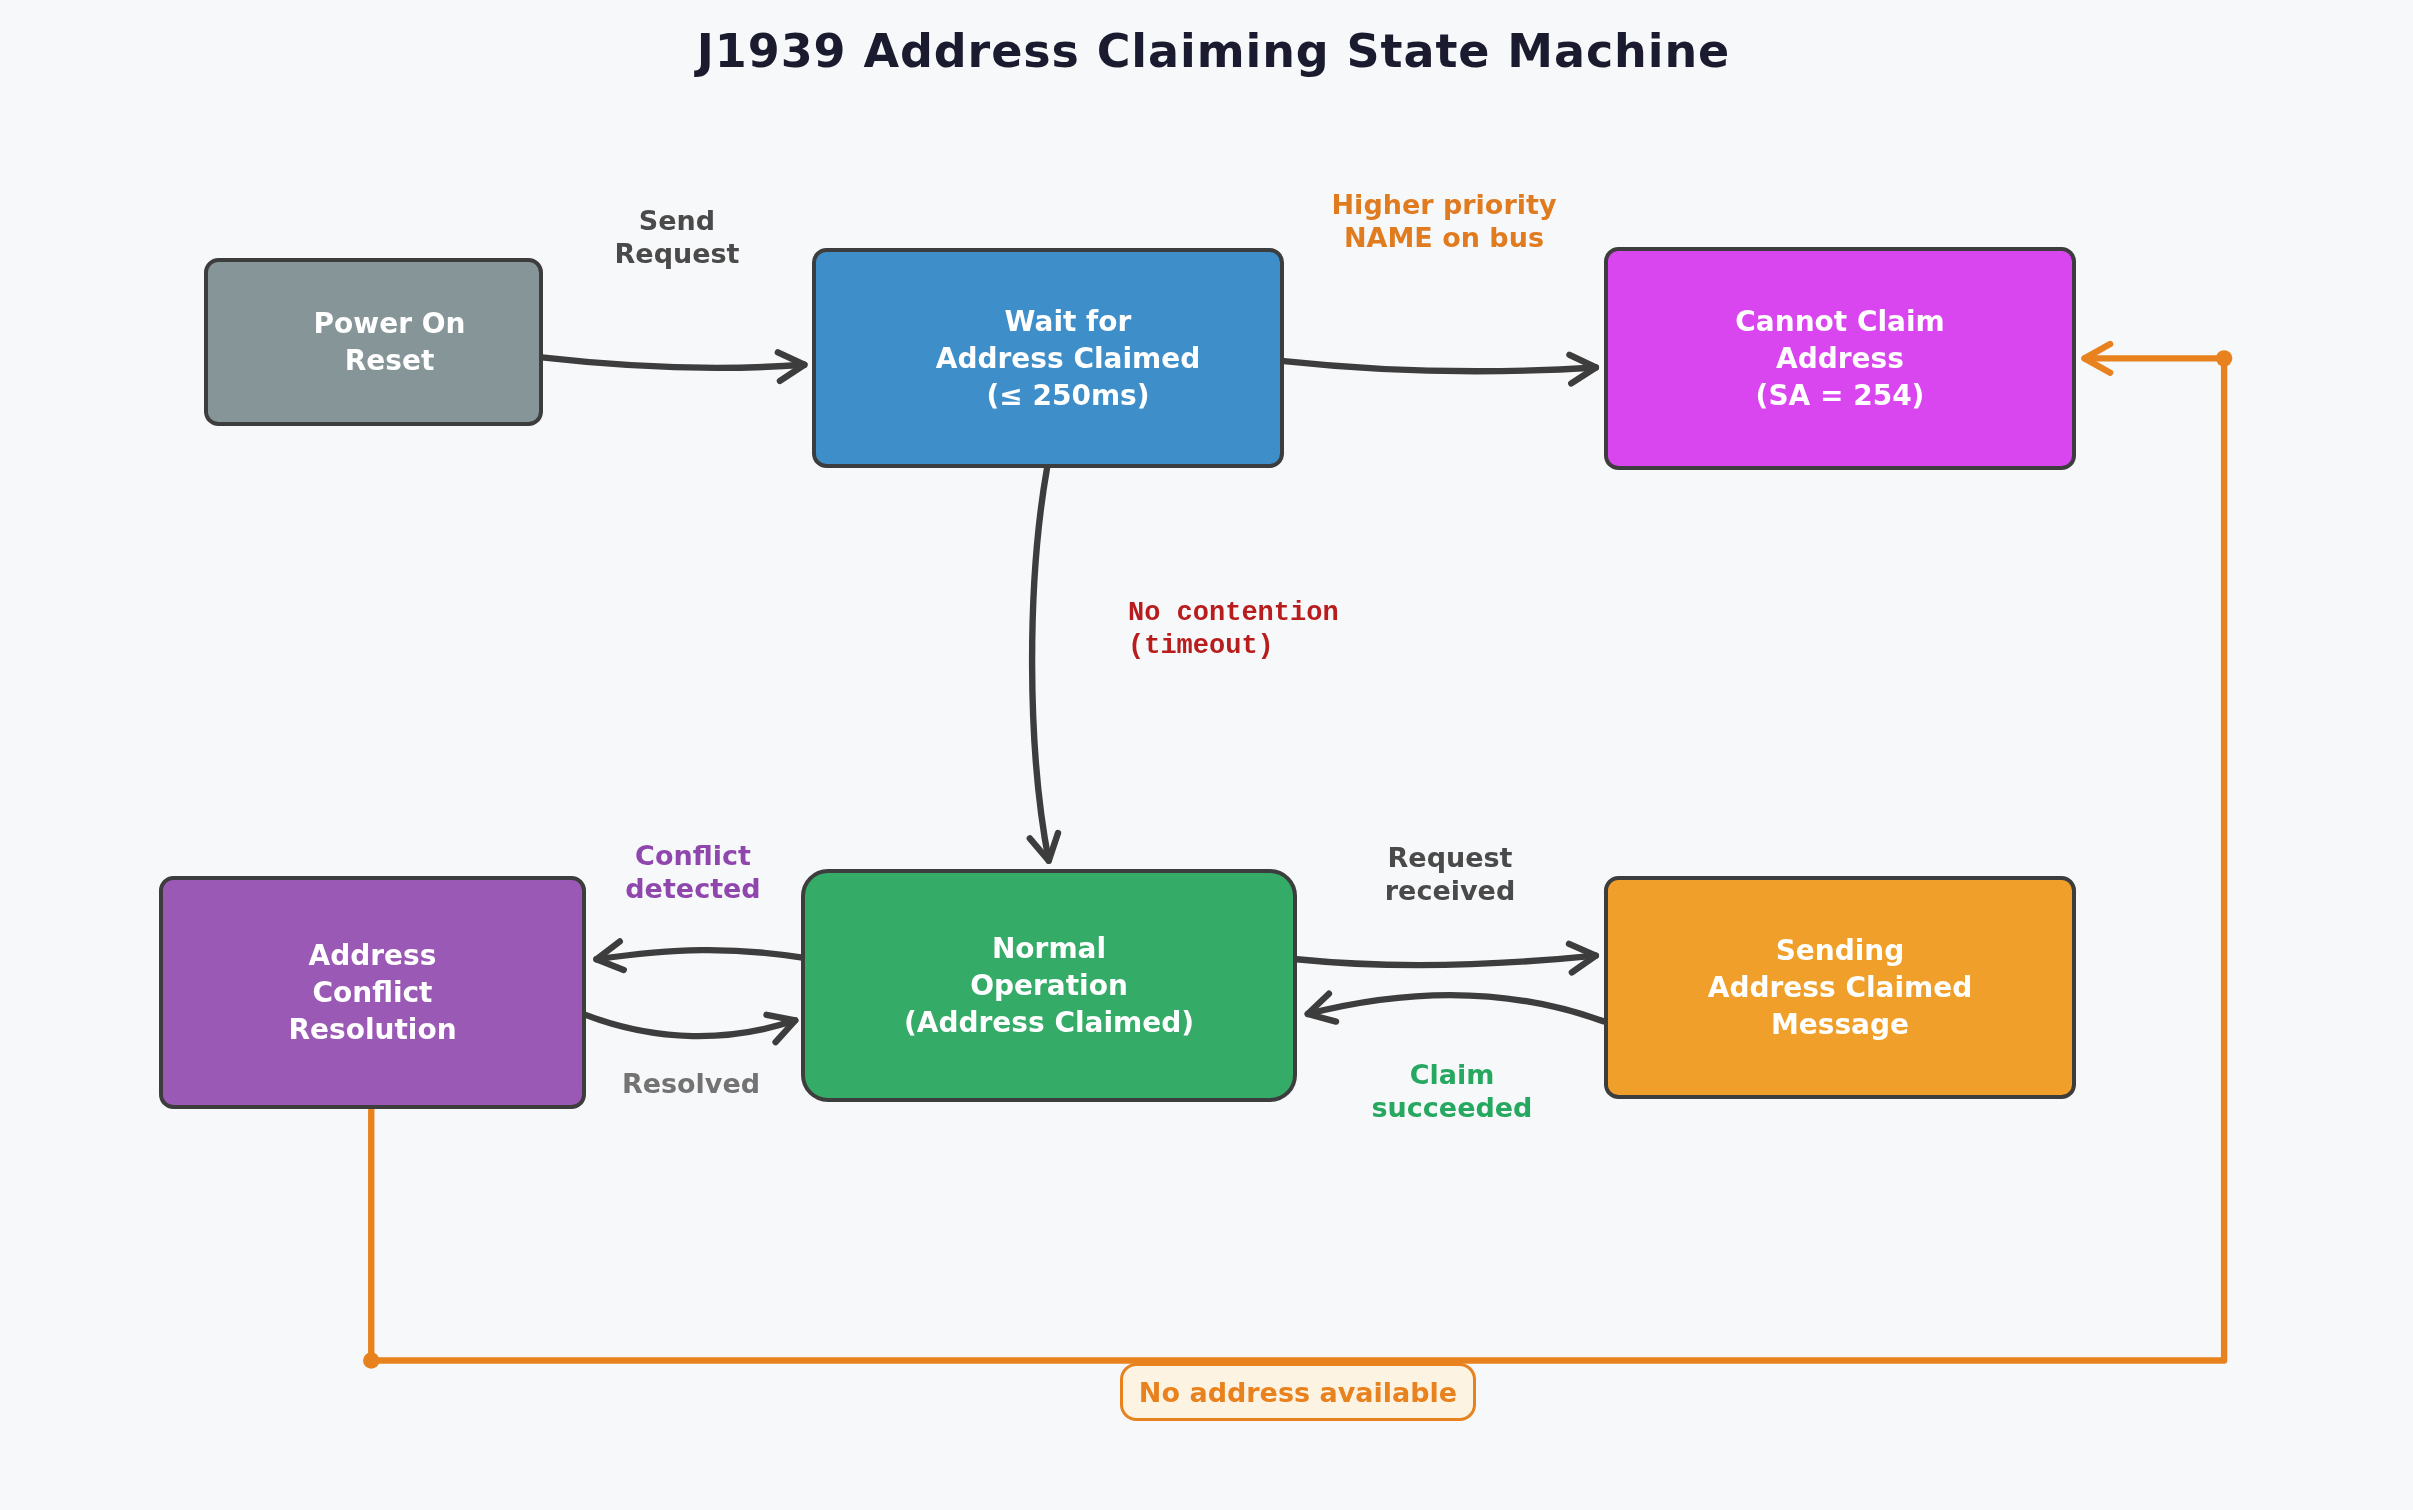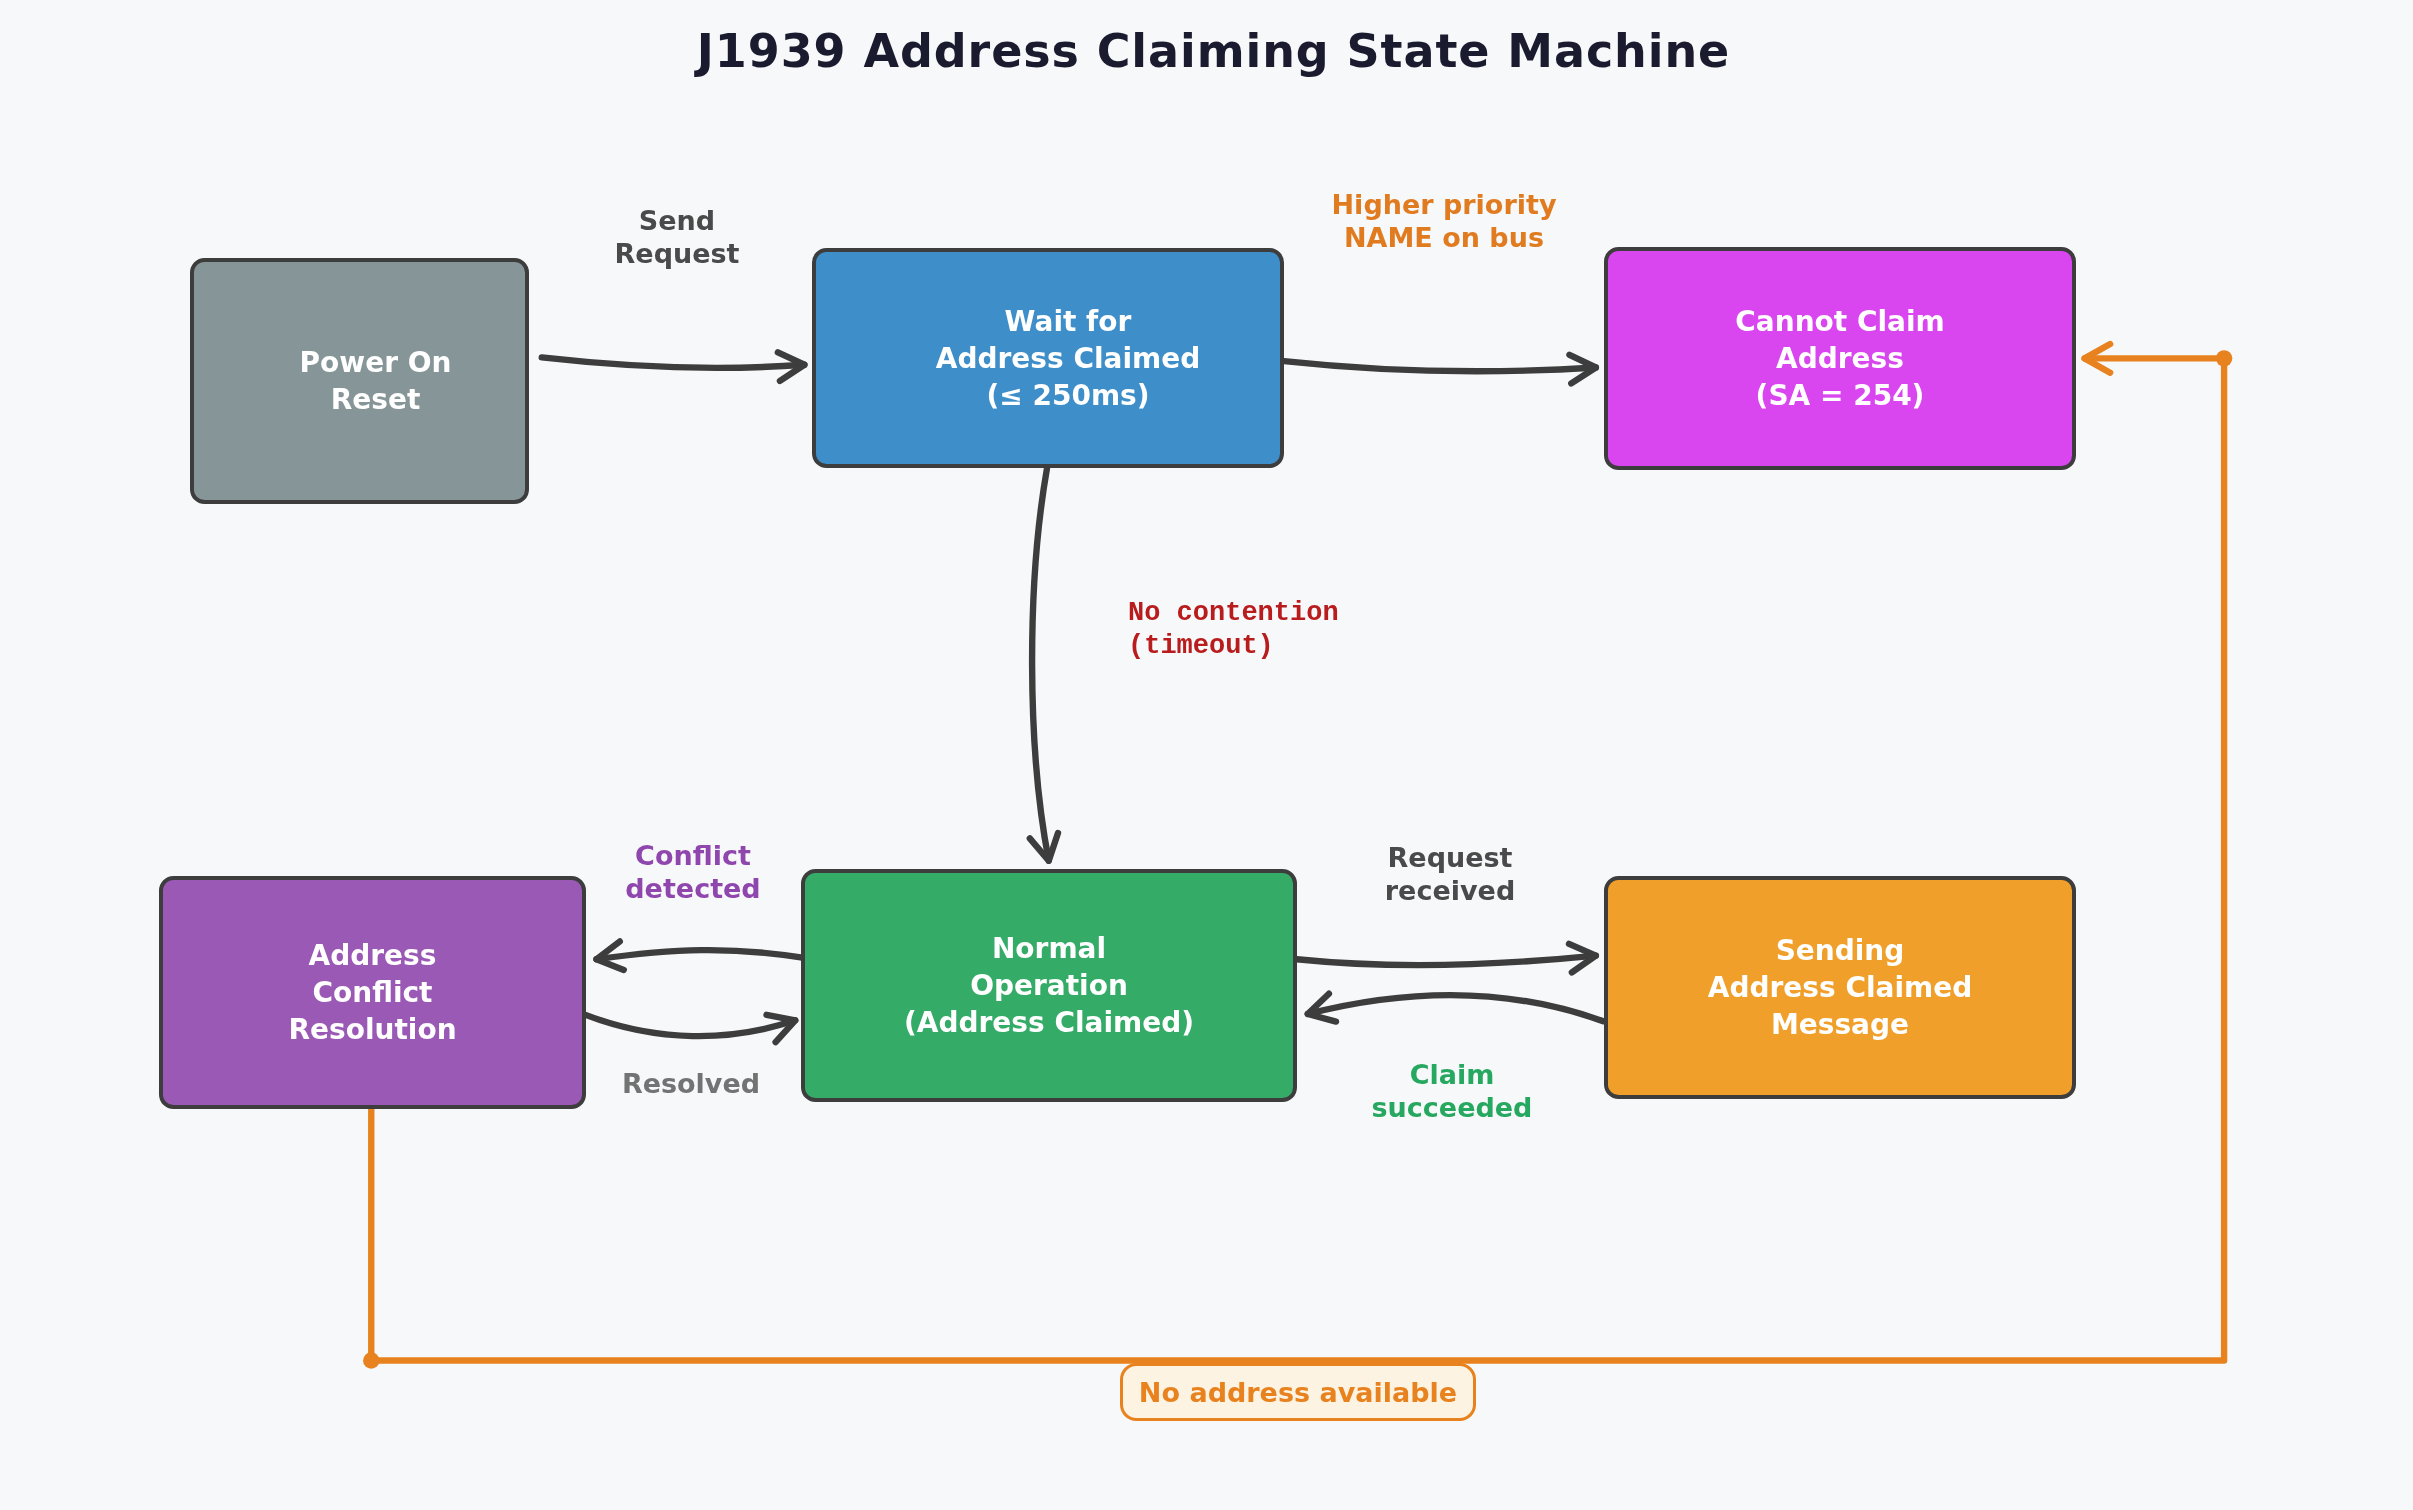--- a/index.html
+++ b/index.html
@@ -37,25 +37,25 @@
   .badge{
     position:absolute;left:1120px;top:1363px;width:356px;height:58px;
     border:3.6px solid #e8821e;border-radius:16.4px;
     background:#fdf3e2;
     display:flex;align-items:center;justify-content:center;
     font-weight:bold;font-size:27px;
     box-sizing:border-box;
     white-space:pre-line;
   }
   
-  #st-power   {left:190px; top:258px; width:339px; height:246px;padding-left:32px;}
+  #st-power   {left:204px; top:258px; width:339px; height:168px;padding-left:32px;}
   #st-wait    {left:812px; top:248px; width:472px; height:220px;padding-left:40px;}
   #st-cannot  {left:1604px;top:247px; width:472px; height:223px;}
   #st-conflict{left:159px; top:876px; width:427px; height:233px;}
-  #st-normal  {left:801px; top:869px; width:496px; height:233px;}
+  #st-normal  {left:801px; top:869px; width:496px; height:233px;border-radius:27px;}
   #st-sending {left:1604px;top:876px; width:472px; height:223px;}
   
   #lb-send      {left:677px; top:204px;}
   #lb-higher    {left:1444px;top:188px;}
   #lb-nocont    {left:1128px;top:597px;}
   #lb-conflict  {left:693px; top:839px;}
   #lb-resolved  {left:691px; top:1067px;}
   #lb-request   {left:1450px;top:841px;}
   #lb-claim     {left:1452px;top:1058px;}
 </style>

